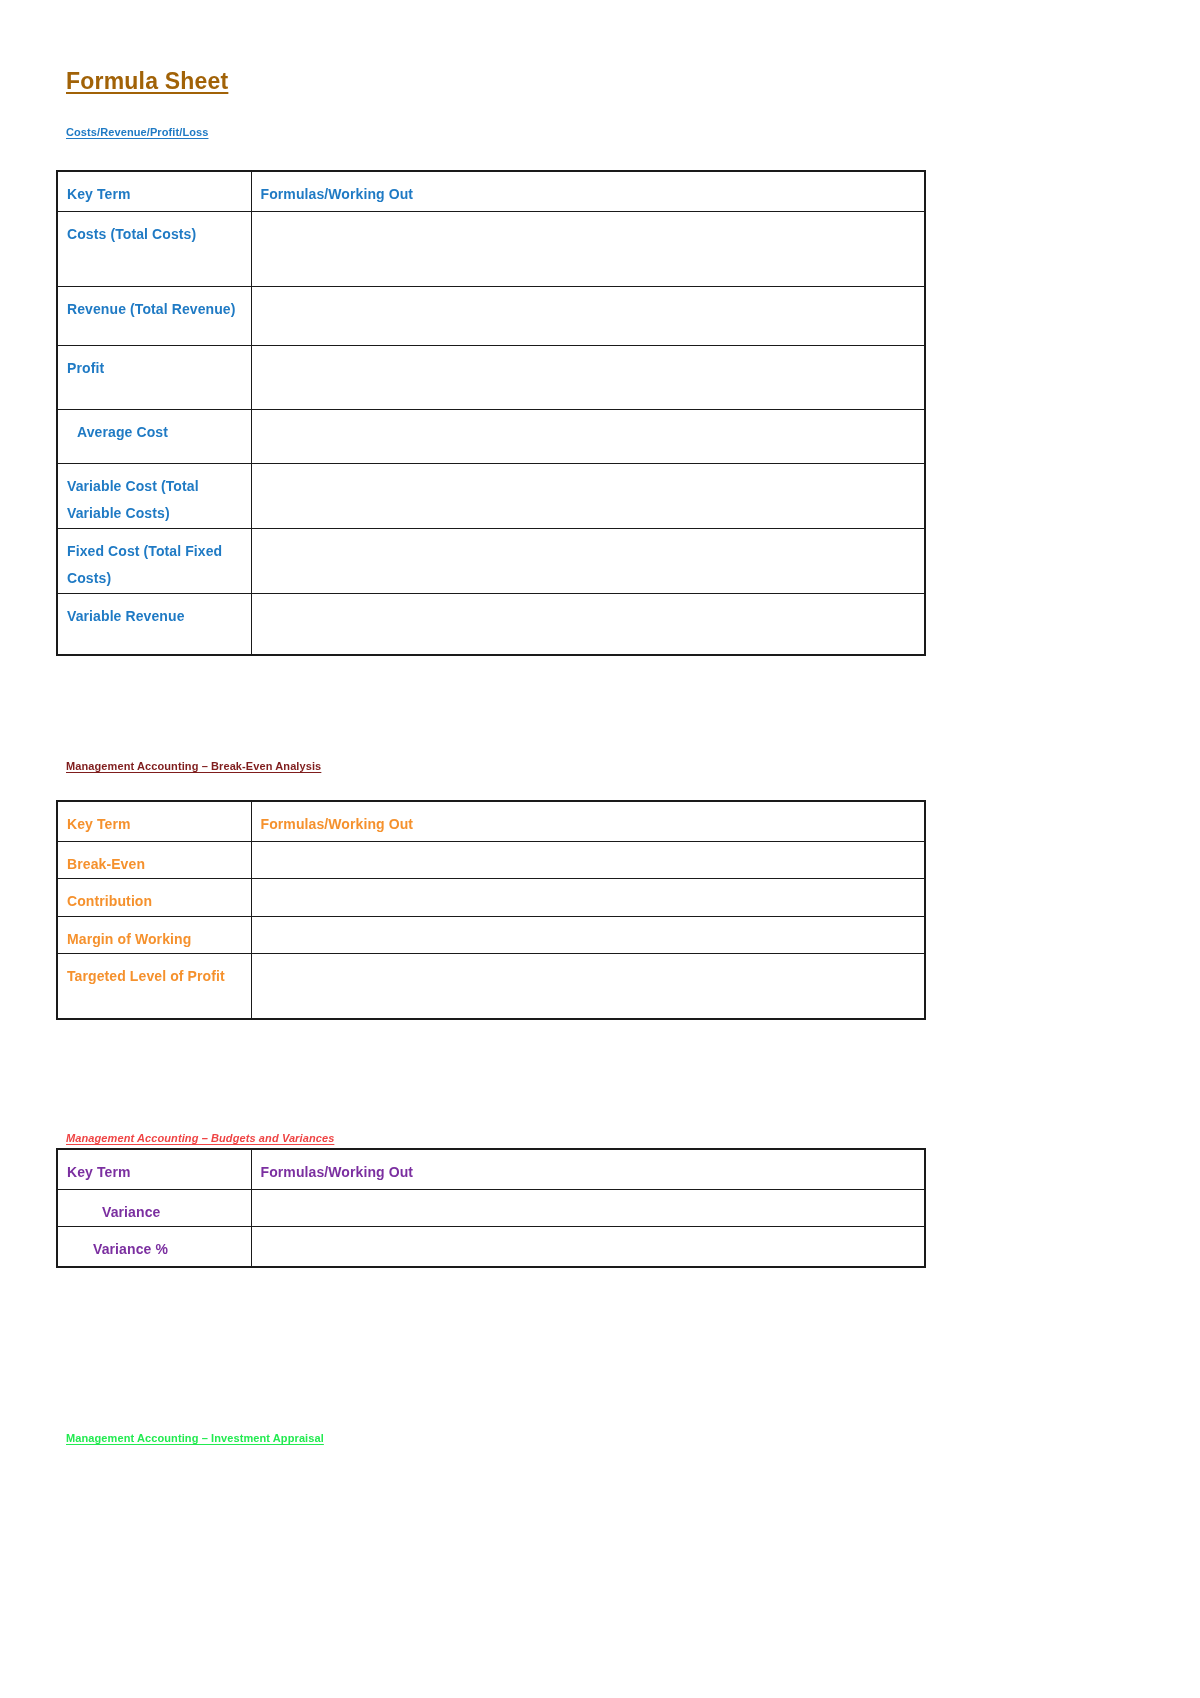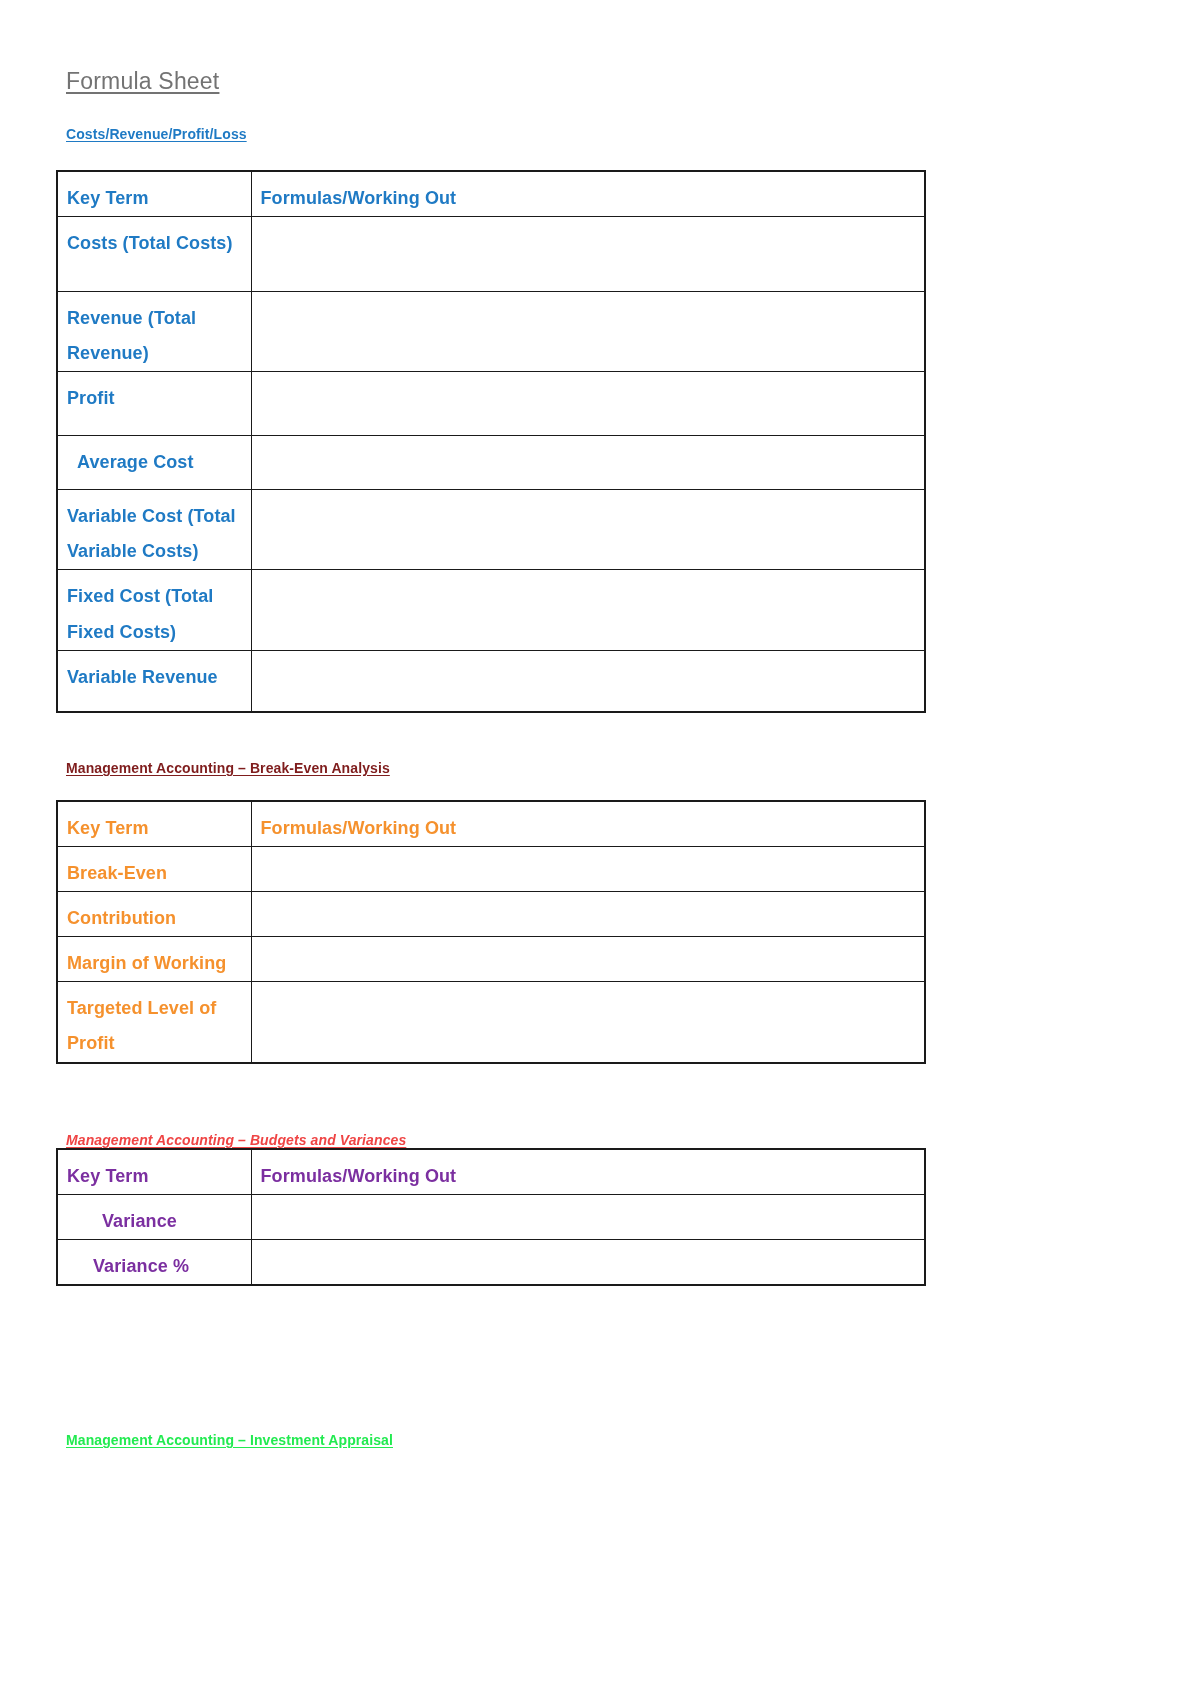--- a/index.html
+++ b/index.html
@@ -19,33 +19,33 @@
     inset: 0;
     background: #ffffff;
   }
 
   
   .doc-title {
     position: absolute;
     left: 66px;
     top: 68px;
     font-size: 23px;
-    font-weight: normal;
-    color: #737373;
+    font-weight: bold;
+    color: #a16207;
     text-decoration: underline;
     text-underline-offset: 3px;
     letter-spacing: 0.2px;
     white-space: nowrap;
   }
 
   
   .section-heading {
     position: absolute;
     left: 66px;
-    font-size: 14px;
+    font-size: 11px;
     font-weight: bold;
     text-decoration: underline;
     text-underline-offset: 2px;
     white-space: nowrap;
     letter-spacing: 0.1px;
     text-align: right;
   }
   .sec-blue   { top: 126px;  color: #1f7ac4; }
   .sec-orange { top: 760px;  color: #7f1d1d; }
   .sec-purple { top: 1132px; color: #ef4444; font-style: italic; }
@@ -57,21 +57,21 @@
     left: 56px;
     width: 868px;
     border-collapse: collapse;
     table-layout: fixed;
     border: 2px solid #1a1a1a;
   }
   .ftable td {
     border: 1.6px solid #1a1a1a;
     vertical-align: top;
     padding: 9px 0 0 9px;
-    font-size: 18px;
+    font-size: 14px;
     font-weight: bold;
     line-height: 1.95;
     letter-spacing: 0.1px;
   }
   .ftable col.c-key { width: 194px; }
   .ftable col.c-val { width: 674px; }
 
   .t-blue   { top: 170px; }
   .t-orange { top: 800px; }
   .t-purple { top: 1148px; }

